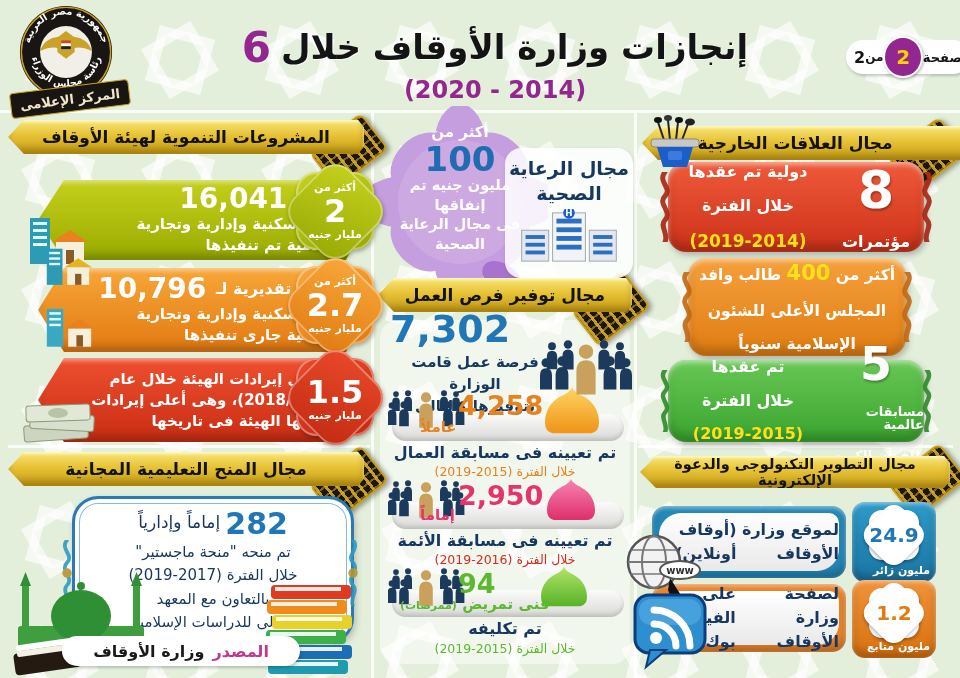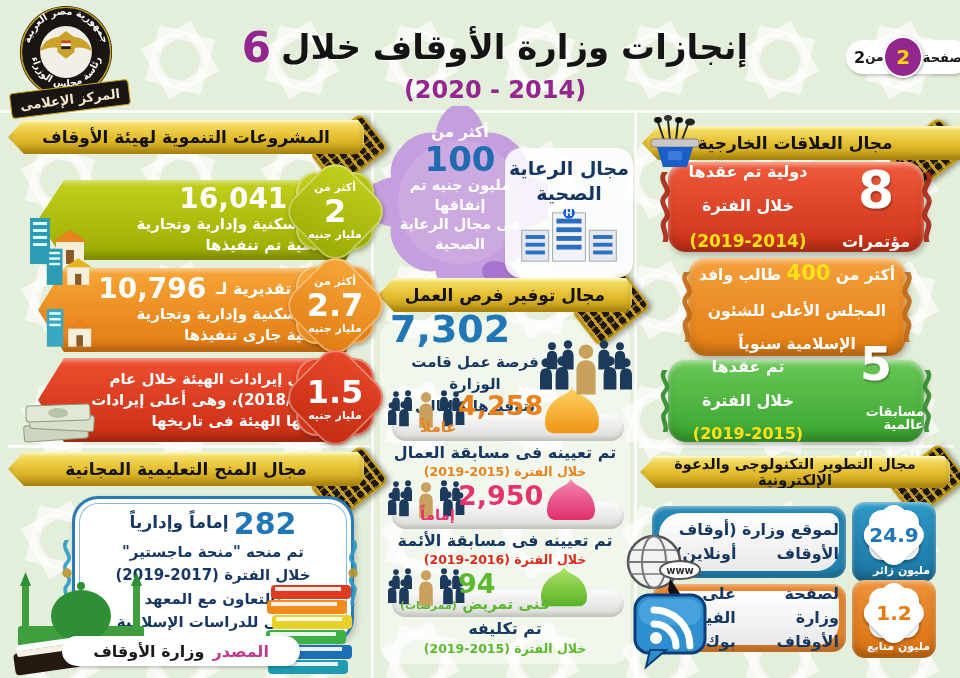--- a/index.html
+++ b/index.html
@@ -45,37 +45,37 @@
   .cnum .n{font-size:52px;text-shadow:1px 2px 2px rgba(0,0,0,.3)}
   .cnum .u{font-size:16px;margin-top:18px}
   .clines{flex:1;display:flex;flex-direction:column;align-items:center;gap:13px;font-size:16px;line-height:1.3}
   .yellow{color:#ffe11a}
   .orn{position:absolute;z-index:4;opacity:.9}
   
   .pill{position:absolute;border-radius:15px;background:linear-gradient(180deg,#fbfbfb,#d9d9d6);
         box-shadow:inset 0 -3px 4px rgba(0,0,0,.12);z-index:2}
   .mnum{position:absolute;font-weight:bold;text-align:left;line-height:1;z-index:4}
   .mline{position:absolute;font-weight:bold;text-align:center;z-index:4;color:#16375f}
-  .mper{position:absolute;font-weight:bold;text-align:center;z-index:4;font-size:12.5px}
+  .mper{position:absolute;font-weight:normal;text-align:center;z-index:4;font-size:12.5px}
   
   .tcard{position:absolute;border-radius:14px;z-index:3;
          box-shadow:inset 0 2px 4px rgba(255,255,255,.5),inset 0 -6px 8px rgba(0,0,0,.25)}
   .tcard .tin{position:absolute;inset:7px;background:linear-gradient(180deg,#ffffff,#e9e9e9);
         border-radius:22px 10px 22px 10px;display:flex;flex-direction:row;align-items:center;
         justify-content:center;color:#16375f;font-weight:bold;font-size:16px;line-height:1.5}
   .tbadge{position:absolute;border-radius:13px;z-index:3;
          box-shadow:inset 0 2px 4px rgba(255,255,255,.5),inset 0 -6px 8px rgba(0,0,0,.25)}
   .tbadge .star{position:absolute;left:50%;top:6px;width:54px;height:54px;margin-left:-27px}
   .tbadge .star .sq{position:absolute;inset:4%;border-radius:26%;background:#fff;
         box-shadow:1px 2px 3px rgba(0,0,0,.25)}
   .tbadge .star .sq.b{transform:rotate(45deg)}
   .t-num{position:absolute;inset:0;display:flex;align-items:center;justify-content:center;
         font-weight:bold;font-size:20px;z-index:2}
   .t-unit{position:absolute;right:6px;bottom:5px;color:#fff;font-weight:bold;font-size:11px}
-  .grantline{font-size:15px;color:#16375f;font-weight:bold;line-height:1.55}
+  .grantline{font-size:15px;color:#16375f;font-weight:normal;line-height:1.55}
 </style>
 </head>
 <body>
 
 <div class="stage">
 
   <svg class="bg" width="960" height="678">
     <defs>
       <pattern id="star" width="120" height="120" patternUnits="userSpaceOnUse">
         <g fill="none" stroke="rgba(255,255,255,.65)" stroke-width="9">

